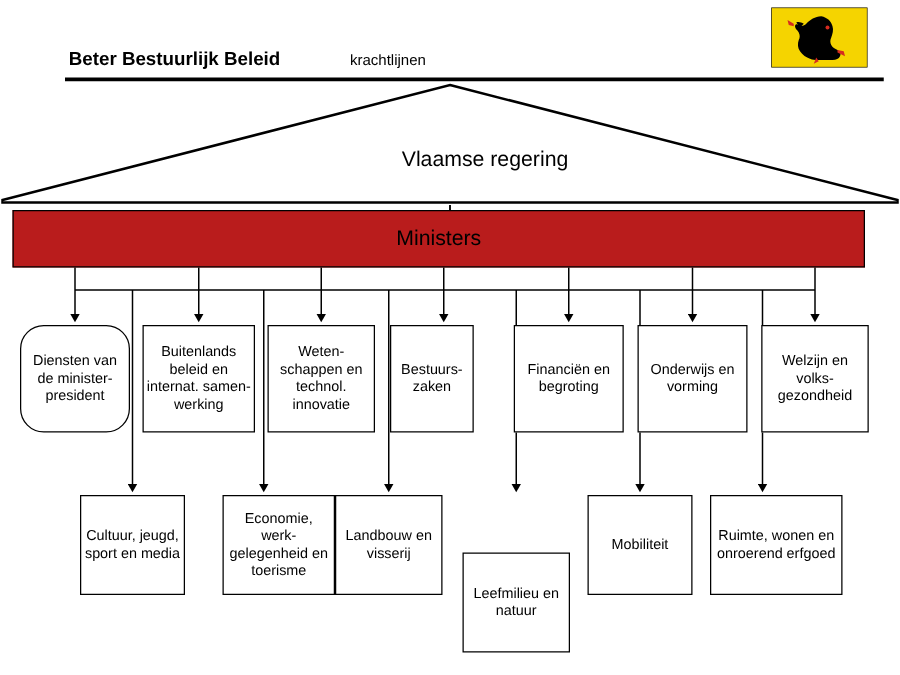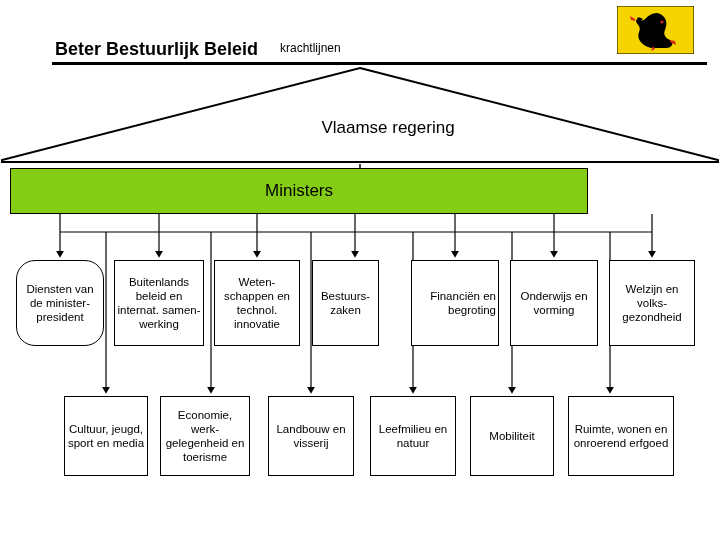--- a/index.html
+++ b/index.html
@@ -18,21 +18,21 @@
   .root {
     position: absolute;
     left: 0; top: 0;
     width: 720px; height: 540px;
   }
   
   .header-title {
     position: absolute;
     left: 55px;
     top: 39px;
-    font-size: 18px;
+    font-size: 15px;
     font-weight: bold;
     letter-spacing: 0px;
     white-space: nowrap;
   }
   .header-sub {
     position: absolute;
     left: 255px;
     top: 41px;
     font-size: 12px;
     white-space: nowrap;
@@ -70,25 +70,25 @@
     text-align: center;
     font-size: 17px;
     white-space: nowrap;
     padding-left: 28px;
   }
   
   .ministers-box {
     position: absolute;
     left: 10px;
     top: 168px;
-    width: 578px;
+    width: 682px;
     height: 46px;
     border: 1px solid #000000;
     box-sizing: border-box;
-    background: #84cc16;
+    background: #b91c1c;
   }
   .ministers-label {
     position: absolute;
     left: 0; top: 0;
     width: 100%; height: 100%;
     display: flex;
     align-items: center;
     justify-content: center;
     font-size: 17px;
   }
@@ -189,40 +189,40 @@
   </div>
   <div class="dept-box row1" style="left:114px;width:90px;">
     <span class="dept-text">Buitenlands beleid en internat. samen-werking</span>
   </div>
   <div class="dept-box row1" style="left:214px;width:86px;">
     <span class="dept-text">Weten-schappen en technol. innovatie</span>
   </div>
   <div class="dept-box row1" style="left:312px;width:67px;">
     <span class="dept-text">Bestuurs-zaken</span>
   </div>
-  <div class="dept-box row1" style="left:411px;width:88px;text-align:right;">
+  <div class="dept-box row1" style="left:411px;width:88px;">
     <span class="dept-text">Financiën en begroting</span>
   </div>
   <div class="dept-box row1" style="left:510px;width:88px;">
     <span class="dept-text">Onderwijs en vorming</span>
   </div>
   <div class="dept-box row1" style="left:609px;width:86px;">
     <span class="dept-text">Welzijn en volks-gezondheid</span>
   </div>
 
   <div class="dept-box row2" style="left:64px;width:84px;">
     <span class="dept-text">Cultuur, jeugd, sport en media</span>
   </div>
-  <div class="dept-box row2" style="left:160px;width:90px;justify-content:flex-end;">
+  <div class="dept-box row2" style="left:178px;width:90px;justify-content:flex-end;">
     <span class="dept-text">Economie, werk-gelegenheid en toerisme</span>
   </div>
   <div class="dept-box row2" style="left:268px;width:86px;">
     <span class="dept-text">Landbouw en visserij</span>
   </div>
-  <div class="dept-box row2" style="left:370px;width:86px;">
+  <div class="dept-box row2" style="left:370px;width:86px;margin-top:46px;">
     <span class="dept-text">Leefmilieu en natuur</span>
   </div>
   <div class="dept-box row2" style="left:470px;width:84px;">
     <span class="dept-text">Mobiliteit</span>
   </div>
   <div class="dept-box row2" style="left:568px;width:106px;">
     <span class="dept-text">Ruimte, wonen en onroerend erfgoed</span>
   </div>
 
 </div>

